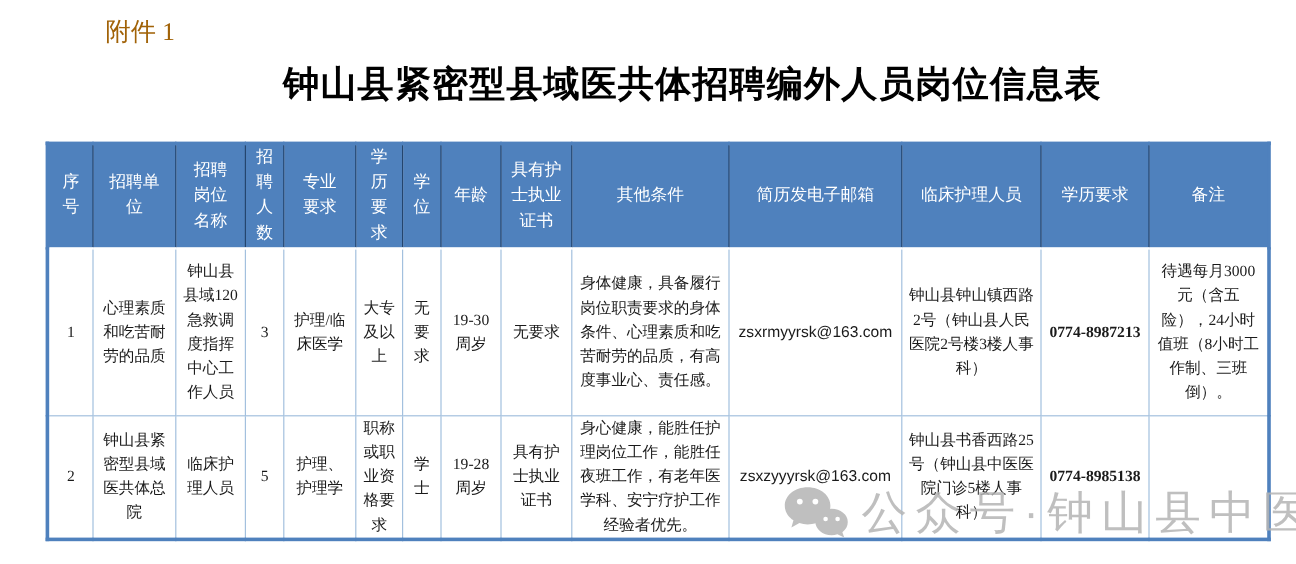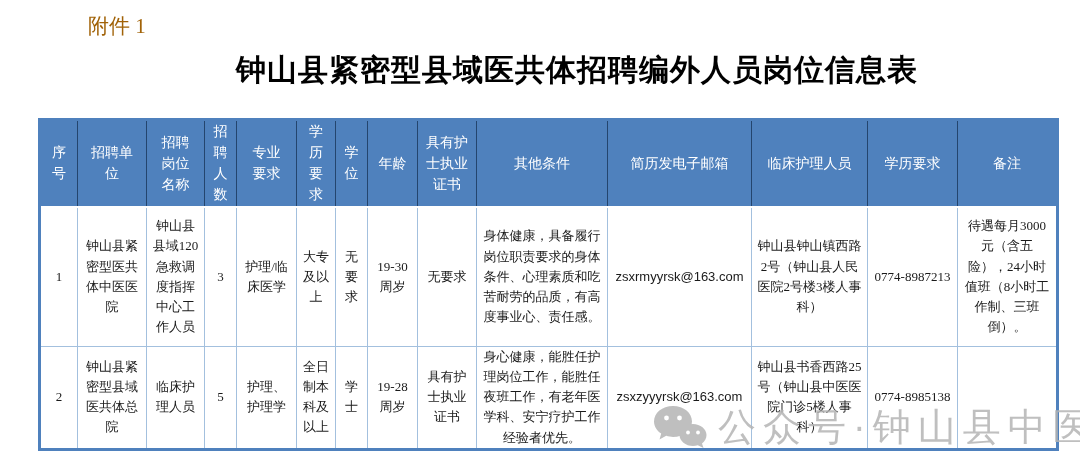--- a/index.html
+++ b/index.html
@@ -31,21 +31,21 @@
   table.jobs th.w2{padding:0 12px;}
   table.jobs td{
     background:#ffffff;font-size:13px;line-height:1.55;text-align:center;
     vertical-align:middle;padding:0 4px;word-break:break-all;
     border:1px solid #a3c0de;color:#1a1a1a;
   }
   tr.hrow{height:87px;}
   tr.r1{height:140px;}
   tr.r2{height:101px;}
   td.email{font-family:Liberation Sans, sans-serif;font-size:12px;word-break:break-all;}
-  td.phone{white-space:nowrap;font-size:13px;}
+  td.phone{white-space:nowrap;font-size:13px;font-weight:bold;}
   .watermark{
     position:absolute;left:652px;top:402px;display:flex;align-items:center;
     color:#b5b5b5;opacity:0.85;z-index:5;pointer-events:none;
   }
   .watermark .wm-text{
     font-size:38px;letter-spacing:7px;white-space:nowrap;
     font-family:"Liberation Sans","DejaVu Sans",sans-serif;
   }
   .wm-icon{width:56px;height:48px;margin-right:10px;flex:none;}
 </style>
@@ -87,41 +87,41 @@
       <th>其他条件</th>
       <th>简历发电子邮箱</th>
       <th>临床护理人员</th>
       <th>学历要求</th>
       <th>备注</th>
     </tr>
   </thead>
   <tbody>
     <tr class="r1">
       <td>1</td>
-      <td>钟山县紧密型医共体中医医院</td>
+      <td>心理素质和吃苦耐劳的品质</td>
       <td>钟山县县域120急救调度指挥中心工作人员</td>
       <td>3</td>
       <td>护理/临床医学</td>
       <td>大专及以上</td>
       <td>无要求</td>
       <td>19-30周岁</td>
       <td>无要求</td>
       <td>身体健康，具备履行岗位职责要求的身体条件、心理素质和吃苦耐劳的品质，有高度事业心、责任感。</td>
       <td class="email">zsxrmyyrsk@163.com</td>
       <td>钟山县钟山镇西路2号（钟山县人民医院2号楼3楼人事科）</td>
       <td class="phone">0774-8987213</td>
       <td>待遇每月3000元（含五险），24小时值班（8小时工作制、三班倒）。</td>
     </tr>
     <tr class="r2">
       <td>2</td>
       <td>钟山县紧密型县域医共体总院</td>
       <td>临床护理人员</td>
       <td>5</td>
       <td>护理、护理学</td>
-      <td>全日制本科及以上</td>
+      <td>职称或职业资格要求</td>
       <td>学士</td>
       <td>19-28周岁</td>
       <td>具有护士执业证书</td>
       <td>身心健康，能胜任护理岗位工作，能胜任夜班工作，有老年医学科、安宁疗护工作经验者优先。</td>
       <td class="email">zsxzyyyrsk@163.com</td>
       <td>钟山县书香西路25号（钟山县中医医院门诊5楼人事科）</td>
       <td class="phone">0774-8985138</td>
       <td></td>
     </tr>
   </tbody>

